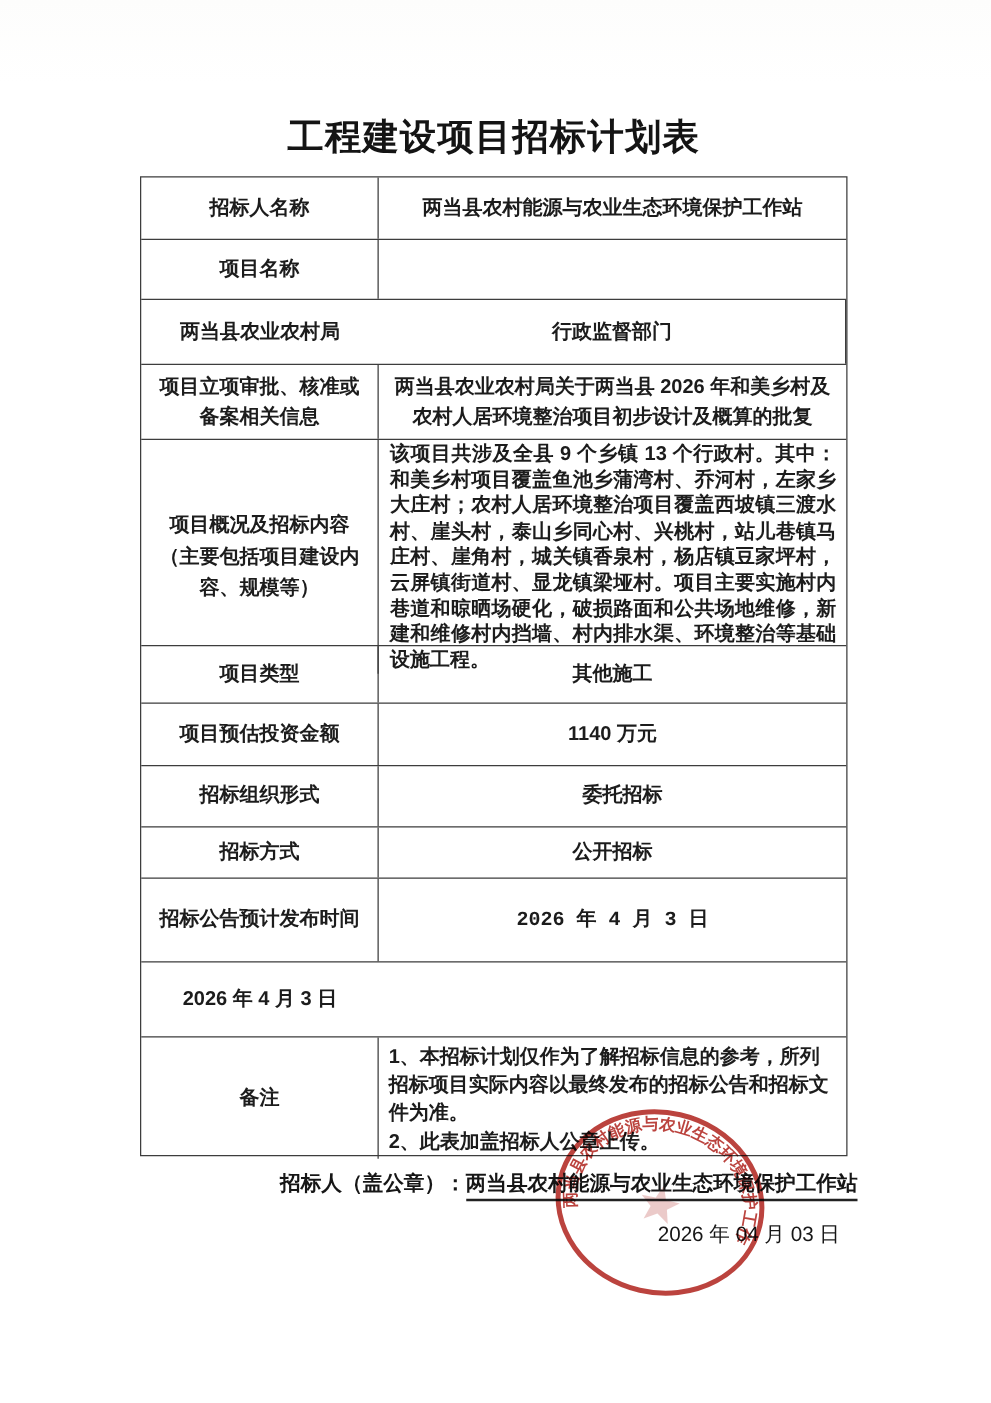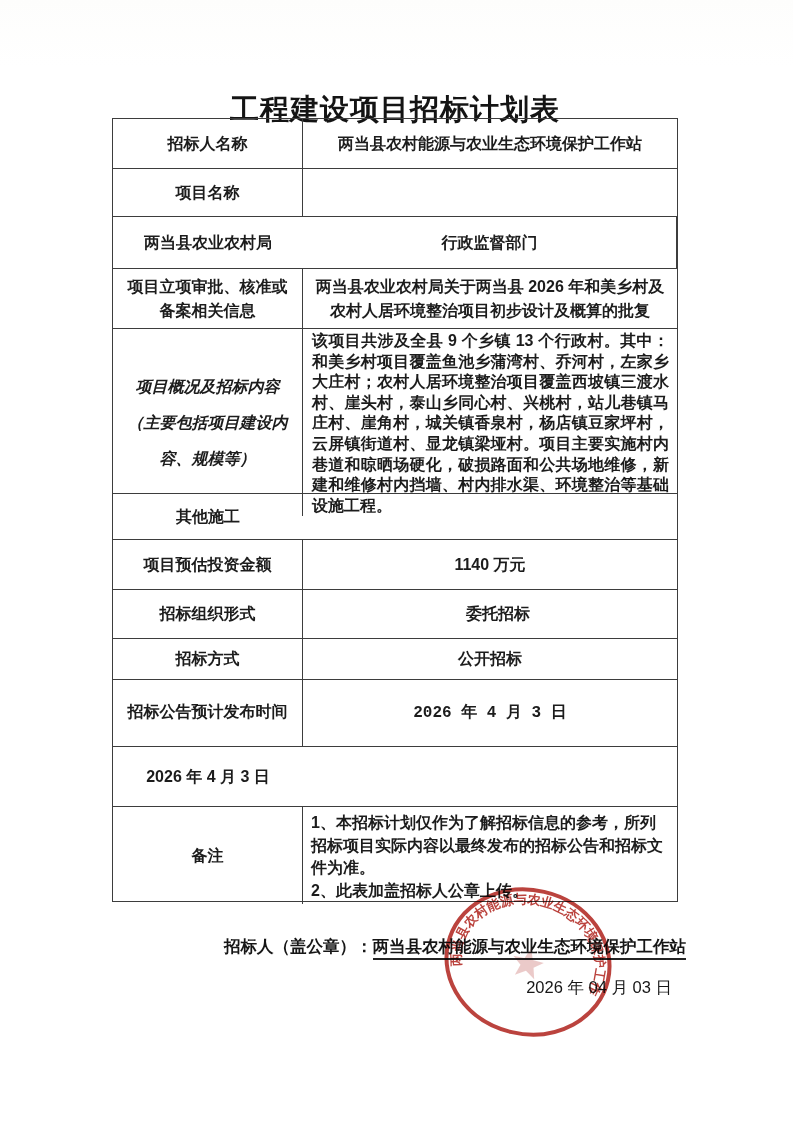--- a/index.html
+++ b/index.html
@@ -20,21 +20,21 @@
     position:absolute;
     left:112px;top:90px;width:566px;
     text-align:center;
     font-size:29px;
     font-weight:900;
     letter-spacing:1px;
     color:#141414;
   }
   .bid-table{
     position:absolute;
-    left:112px;top:118px;width:566px;
+    left:112px;top:141px;width:566px;
     border:1.5px solid #3d3d3d;
     box-sizing:border-box;
     background:transparent;
   }
   .row{
     display:grid;
     grid-template-columns:190px 1fr;
     border-top:1.5px solid #3d3d3d;
     box-sizing:border-box;
   }
@@ -59,21 +59,21 @@
   .r5{height:165px;} .r6{height:46px;} .r7{height:50px;} .r8{height:49px;gap:16px;}
   .r9{height:41px;} .r10{height:67px;font-family:Liberation Mono, monospace;} .r11{height:60px;} .r12{height:95px;}
   .r4 .value{line-height:24px;}
   .r5 .value{
     align-items:flex-start;
     justify-content:flex-start;
     text-align:justify;
     line-height:20.6px;
     padding:2px 8px 0 9px;
   }
-  .r5 .label{line-height:36px;font-style:italic;}
+  .r5 .label{line-height:25px;}
   .r12 .value{
     align-items:flex-start;
     justify-content:flex-start;
     text-align:left;
     white-space:pre-line;
     line-height:22.5px;
     padding-top:5px;
   }
   .signer-line{
     position:absolute;
@@ -132,20 +132,21 @@
     </div>
     <div class="row r4">
       <div class="cell label">项目立项审批、核准或备案相关信息</div>
       <div class="cell value">两当县农业农村局关于两当县 2026 年和美乡村及农村人居环境整治项目初步设计及概算的批复</div>
     </div>
     <div class="row r5">
       <div class="cell label">项目概况及招标内容（主要包括项目建设内容、规模等）</div>
       <div class="cell value">该项目共涉及全县 9 个乡镇 13 个行政村。其中：和美乡村项目覆盖鱼池乡蒲湾村、乔河村，左家乡大庄村；农村人居环境整治项目覆盖西坡镇三渡水村、崖头村，泰山乡同心村、兴桃村，站儿巷镇马庄村、崖角村，城关镇香泉村，杨店镇豆家坪村，云屏镇街道村、显龙镇梁垭村。项目主要实施村内巷道和晾晒场硬化，破损路面和公共场地维修，新建和维修村内挡墙、村内排水渠、环境整治等基础设施工程。</div>
     </div>
     <div class="row r6">
+      <div class="cell label">项目类型</div>
       <div class="cell value">其他施工</div>
     </div>
     <div class="row r7">
       <div class="cell label">项目预估投资金额</div>
       <div class="cell value">1140 万元</div>
     </div>
     <div class="row r8">
       <div class="cell label">招标组织形式</div>
       <div class="cell value">委托招标</div>
     </div>

